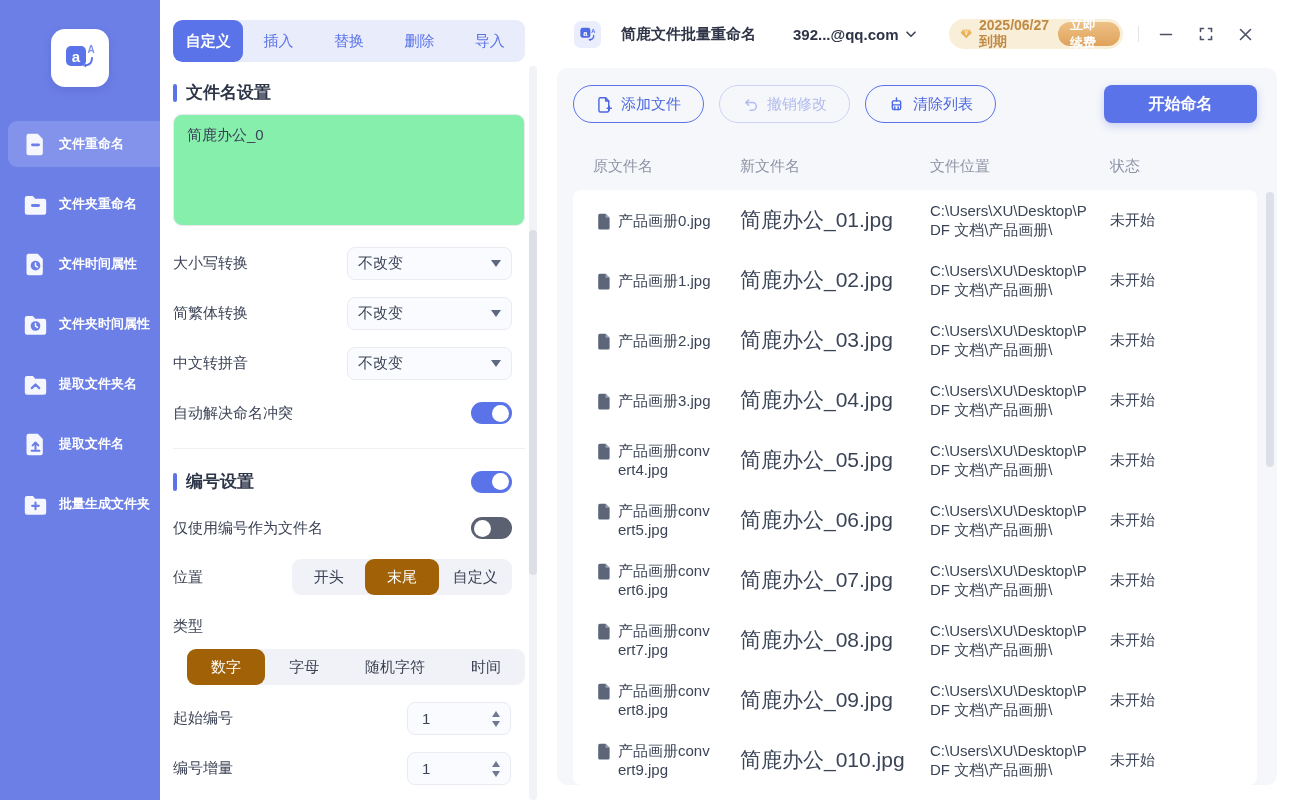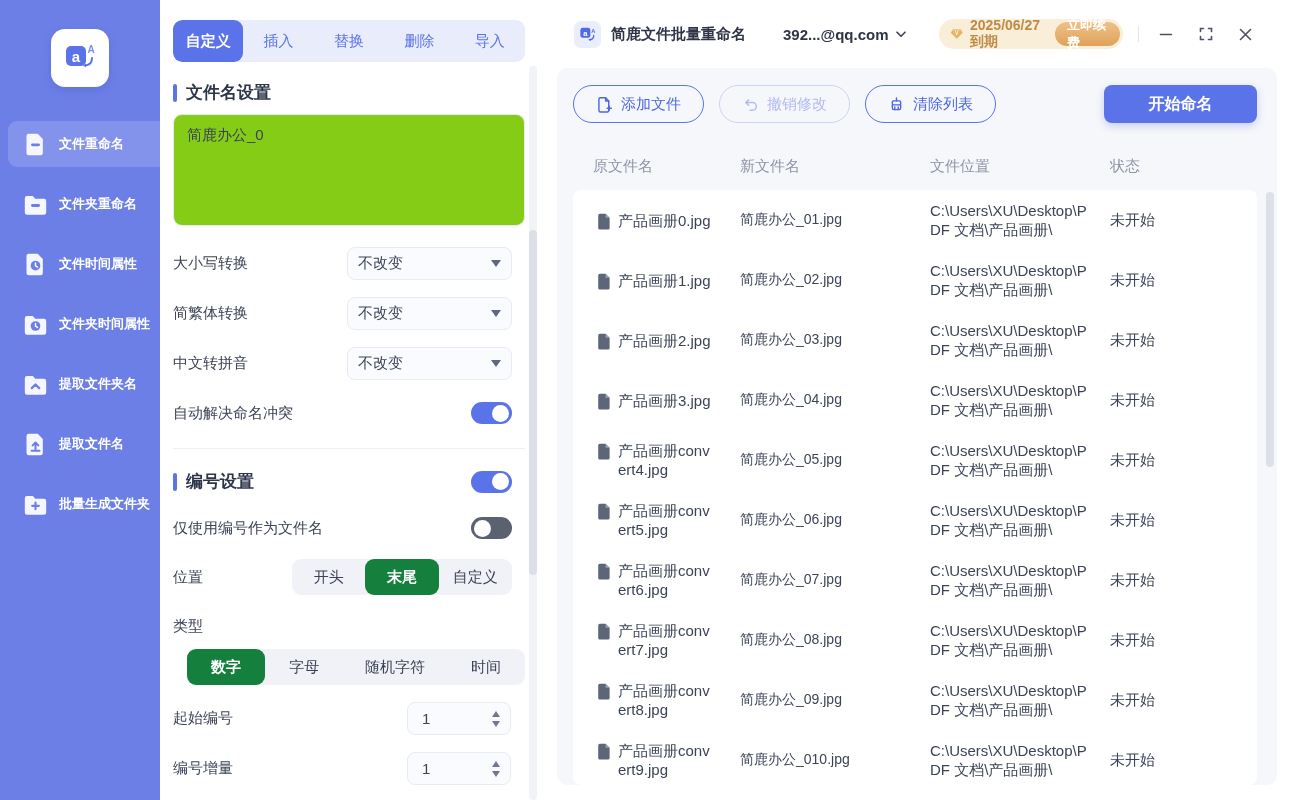--- a/index.html
+++ b/index.html
@@ -21,57 +21,57 @@
 
   .tabbar { width:352px; height:42px; background:#e9ecfb; border-radius:9px; display:flex; overflow:hidden; }
   .tab { flex:1; display:flex; align-items:center; justify-content:center; font-size:15px; color:#5a73e8; cursor:pointer; }
   .tab.active { background:#5a73e8; color:#fff; border-radius:9px; font-weight:bold; }
 
   .sec-head { display:flex; align-items:center; margin-top:19px; }
   .sec-head .bar { width:4px; height:18px; border-radius:2px; background:#5a73e8; margin-right:9px; }
   .sec-head .ttl { font-size:17px; font-weight:bold; color:#2d3548; }
   .sec-head .spacer { flex:1; }
 
-  textarea.name-box { margin-top:10px; width:352px; height:112px; resize:none; border:1px solid #e9ebf2; background:#84cc16; border-radius:9px; padding:11px 13px; font-size:15px; color:#3b4456; font-family:inherit; outline:none; }
+  textarea.name-box { margin-top:10px; width:352px; height:112px; resize:none; border:1px solid #e9ebf2; background:#86efac; border-radius:9px; padding:11px 13px; font-size:15px; color:#3b4456; font-family:inherit; outline:none; }
 
   .ctl-row { display:flex; align-items:center; justify-content:space-between; margin-top:17px; margin-right:13px; }
   .ctl-row .lbl { font-size:15px; color:#3c4356; }
   .sel-box { width:165px; height:33px; background:#fafbfe; border:1px solid #e9ebf2; border-radius:8px; display:flex; align-items:center; justify-content:space-between; padding:0 10px; cursor:pointer; }
   .sel-box .val { font-size:15px; color:#3b4456; }
   .caret-down { width:0; height:0; border-left:5.5px solid transparent; border-right:5.5px solid transparent; border-top:7px solid #5e6780; }
 
   .toggle { width:41px; height:22px; border-radius:11px; position:relative; cursor:pointer; flex:none; }
   .toggle::after { content:""; position:absolute; width:17px; height:17px; border-radius:50%; background:#fff; top:2.5px; }
   .toggle.on { background:#5a73e8; } .toggle.on::after { right:3px; }
   .toggle.off { background:#5a6170; } .toggle.off::after { left:3px; }
   .toggle-row { margin-top:22px; }
 
   .divider { margin-top:24px; border-top:1px solid #eef0f4; width:352px; }
 
   .seg-group { background:#f1f2f7; border-radius:9px; height:36px; display:flex; }
   .seg { display:flex; align-items:center; justify-content:center; font-size:15px; color:#3c4356; cursor:pointer; flex:1; padding:0 14px; white-space:nowrap; }
-  .seg.active { background:#15803d; color:#fff; border-radius:9px; font-weight:bold; }
+  .seg.active { background:#a16207; color:#fff; border-radius:9px; font-weight:normal; }
   .pos-seg { width:220px; }
   .type-label { margin-top:22px; font-size:15px; color:#3c4356; }
   .type-seg { margin-top:13px; margin-left:14px; }
   .type-seg .seg:nth-child(3){ flex:1.5; }
 
   .spin-row { margin-top:17px; margin-right:14px; display:flex; align-items:center; justify-content:space-between; }
   .spin-row .lbl { font-size:15px; color:#3c4356; }
   .spin-box { width:104px; height:33px; background:#fafbfe; border:1px solid #e9ebf2; border-radius:8px; display:flex; align-items:center; justify-content:space-between; padding:0 10px 0 14px; }
   .spin-box .val { font-size:15px; color:#3b4456; }
   .spin-arrows { display:flex; flex-direction:column; gap:4px; cursor:pointer; }
   .arr-up { width:0;height:0;border-left:4.5px solid transparent;border-right:4.5px solid transparent;border-bottom:6px solid #6e7890; }
   .arr-dn { width:0;height:0;border-left:4.5px solid transparent;border-right:4.5px solid transparent;border-top:6px solid #6e7890; }
 
   
   .right { flex:1; display:flex; flex-direction:column; background:#fff; }
   .titlebar { height:68px; display:flex; align-items:center; padding:0 38px 0 34px; flex:none; }
   .app-ico { width:27px; height:27px; border-radius:7px; background:#e9edfc; display:flex; align-items:center; justify-content:center; flex:none; }
-  .app-title { margin-left:10px; font-size:15px; font-weight:bold; color:#2f3547; white-space:nowrap; }
+  .app-title { margin-left:20px; font-size:15px; font-weight:bold; color:#2f3547; white-space:nowrap; }
   .account { margin-left:37px; display:flex; align-items:center; gap:7px; cursor:pointer; }
   .account .mail { font-size:15px; font-weight:bold; color:#2f3547; }
   .license { margin-left:33px; height:30px; background:#f9eed8; border-radius:15px; display:flex; align-items:center; padding:0 3px 0 11px; gap:7px; }
   .license .date { font-size:14px; color:#c08a45; font-weight:bold; }
   .renew-btn { height:24px; border-radius:12px; padding:0 12px; background:linear-gradient(180deg,#eec186,#dfa25a); color:#fff; font-size:13px; font-weight:bold; display:flex; align-items:center; cursor:pointer; }
   .tb-div { width:1px; height:16px; background:#e2e4ea; margin-left:15px; }
   .win-btns { display:flex; align-items:center; gap:26px; margin-left:20px; }
   .win-btn { cursor:pointer; display:flex; align-items:center; }
 
   .card { margin:0 13px 15px 17px; flex:1; background:#f6f7fa; border-radius:10px; position:relative; padding:17px 20px 0 16px; }
@@ -81,21 +81,21 @@
   .start-btn { margin-left:auto; width:153px; height:38px; border-radius:8px; background:#5a73e8; color:#fff; font-size:16px; font-weight:bold; display:flex; align-items:center; justify-content:center; cursor:pointer; box-shadow:0 3px 8px rgba(90,115,232,.3); }
 
   .grid-cols { display:grid; grid-template-columns:147px 190px 180px 1fr; }
   .thead { margin-top:27px; padding-left:20px; height:32px; align-items:center; }
   .thead .th { font-size:15px; color:#8e94a6; }
   .tbody { margin-top:8px; background:#fff; border-radius:8px; height:595px; overflow:hidden; }
   .trow { padding-left:20px; height:60px; align-items:center; cursor:default; }
   .cell-orig { display:flex; align-items:flex-start; gap:7px; padding-left:4px; }
   .cell-orig svg { margin-top:2px; flex:none; }
   .orig-txt { font-size:15px; color:#3b4456; width:98px; word-break:break-all; line-height:19px; }
-  .new-txt { font-size:14px; color:#3b4456; }
+  .new-txt { font-size:21px; color:#3b4456; }
   .path-txt { font-size:15px; color:#3b4456; width:162px; word-break:break-all; line-height:19px; }
   .status-txt { font-size:15px; color:#3b4456; }
   .rt-thumb { position:absolute; right:3px; top:124px; width:8px; height:275px; background:#dde0e8; border-radius:4px; }
 </style>
 </head>
 <body>
 
 <aside class="sidebar">
   <div class="logo-card">
     <svg width="40" height="40" viewBox="0 0 40 40">

